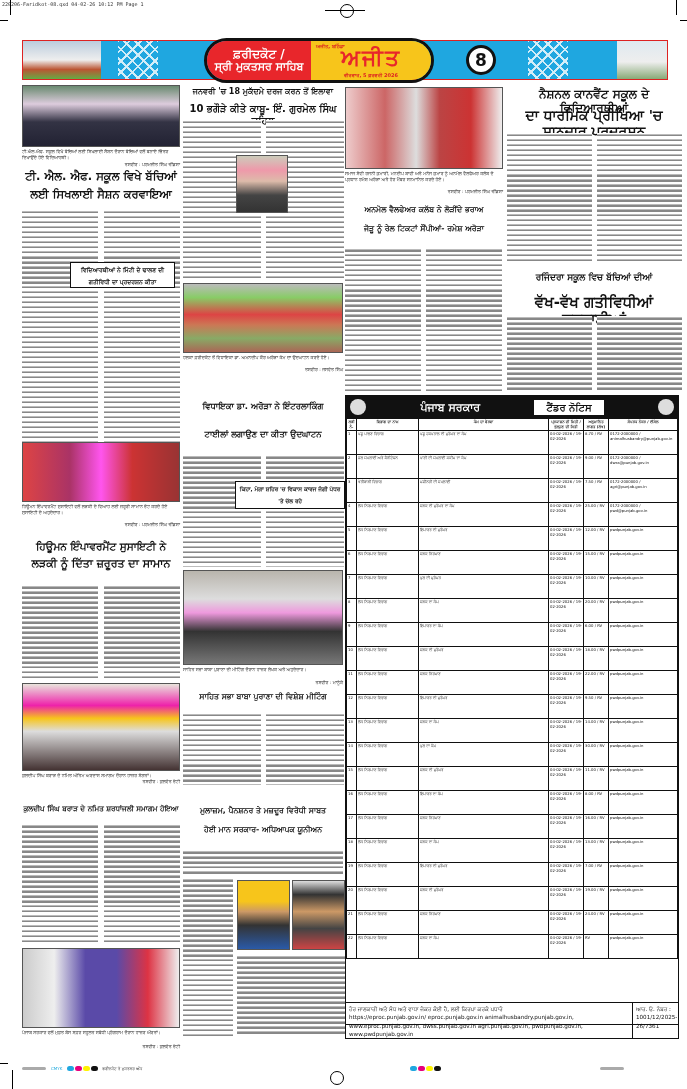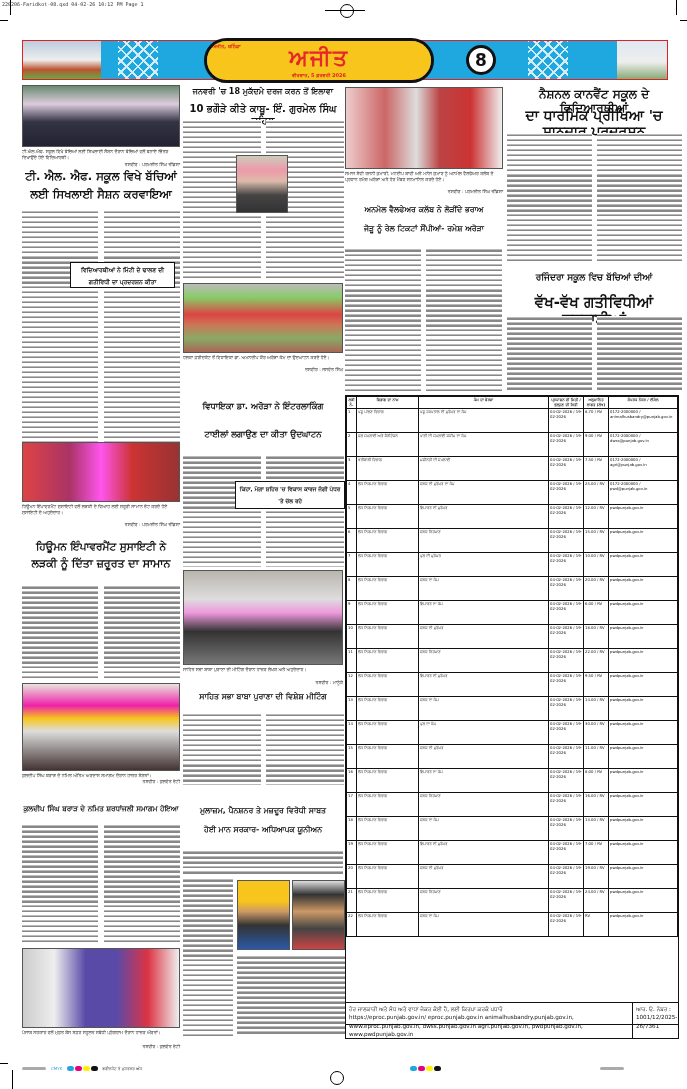--- a/index.html
+++ b/index.html
@@ -55,20 +55,24 @@
 <div class="abs cropline" style="left:680px;top:20px;width:7px;height:1px"></div>
 <div class="abs cropline" style="left:676px;top:0;width:1px;height:15px"></div>
 <div class="abs reg" style="left:340px;top:4px"></div>
 <div class="abs cropline" style="left:325px;top:10px;width:40px;height:1px"></div>
 
 <div class="abs mast">
   <div class="photoL"></div>
   <div class="pat" style="left:95px"></div>
   <div class="pat" style="left:505px"></div>
   <div class="pill">
+    <div class="red">
+      <span class="l1">ਫ਼ਰੀਦਕੋਟ /</span>
+      <span class="l2">ਸ੍ਰੀ ਮੁਕਤਸਰ ਸਾਹਿਬ</span>
+    </div>
     <div class="yel">
       <span class="sub">ਅਜੀਤ, ਬਠਿੰਡਾ</span>
       <span class="brand">ਅਜੀਤ</span>
       <span class="date">ਵੀਰਵਾਰ, 5 ਫ਼ਰਵਰੀ 2026</span>
     </div>
   </div>
   <div class="pageno">8</div>
   <div class="photoR"></div>
 </div>
 
@@ -135,20 +139,26 @@
 <div class="head" style="left:345px;top:206px;width:158px;font-size:7.8px">ਅਨਮੋਲ ਵੈਲਫੇਅਰ ਕਲੱਬ ਨੇ ਲੋੜੀਂਦੇ ਭਰਾਅ</div>
 <div class="head" style="left:345px;top:225px;width:158px;font-size:7.8px">ਜੋੜੂ ਨੂੰ ਰੇਲ ਟਿਕਟਾਂ ਸੌਂਪੀਆਂ- ਰਮੇਸ਼ ਅਰੋੜਾ</div>
 <div class="txt" style="left:345px;top:248px;width:76px;height:143px"></div>
 <div class="txt" style="left:426px;top:248px;width:76px;height:143px"></div>
 <div class="head" style="left:505px;top:272px;width:178px;font-size:9px">ਰਜਿੰਦਰਾ ਸਕੂਲ ਵਿਚ ਬੱਚਿਆਂ ਦੀਆਂ</div>
 <div class="head" style="left:505px;top:294px;width:178px;font-size:15px">ਵੱਖ-ਵੱਖ ਗਤੀਵਿਧੀਆਂ ਕਰਵਾਈਆਂ</div>
 <div class="txt" style="left:507px;top:316px;width:85px;height:75px"></div>
 <div class="txt" style="left:597px;top:316px;width:85px;height:75px"></div>
 
 <div class="abs tender">
+  <div class="tbar">
+    <span class="emb"></span>
+    <span class="t1">ਪੰਜਾਬ ਸਰਕਾਰ</span>
+    <span class="t2">ਟੈਂਡਰ ਨੋਟਿਸ</span>
+    <span class="emb"></span>
+  </div>
   <table>
     <colgroup>
         <col style="width:10px">
         <col style="width:62px">
         <col style="width:130px">
         <col style="width:35px">
         <col style="width:25px">
         <col>
       </colgroup>
     <thead>

